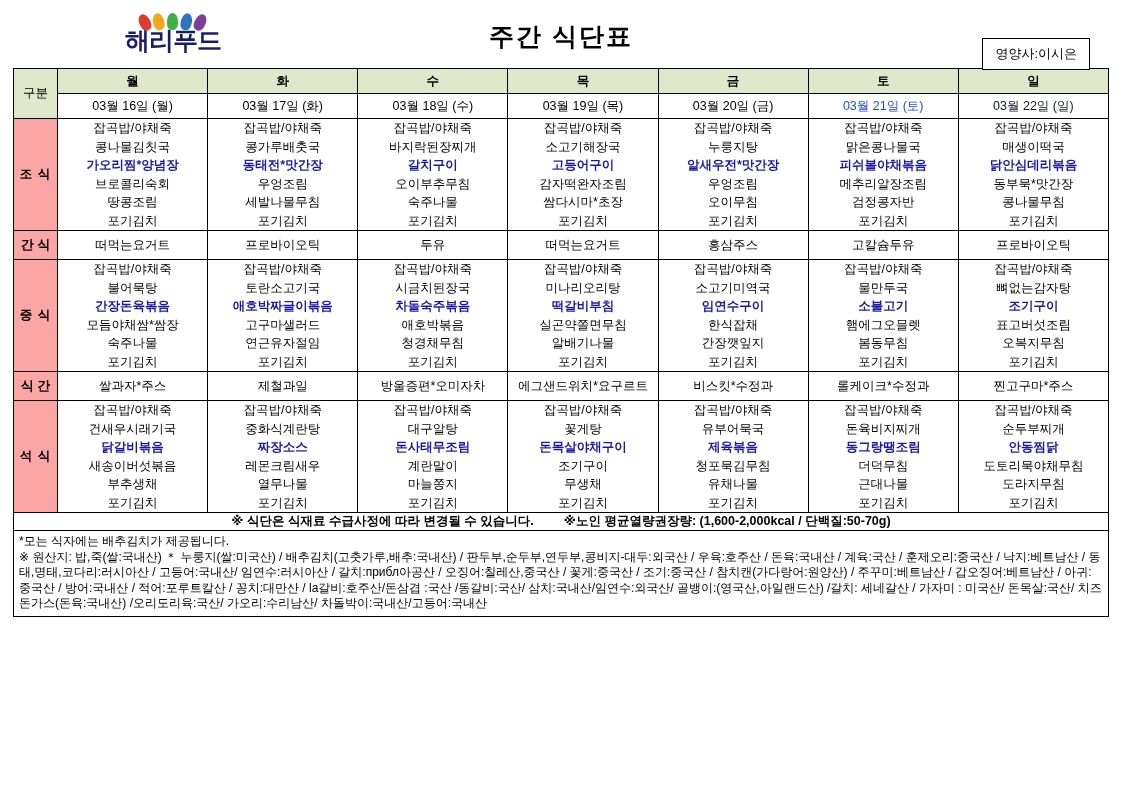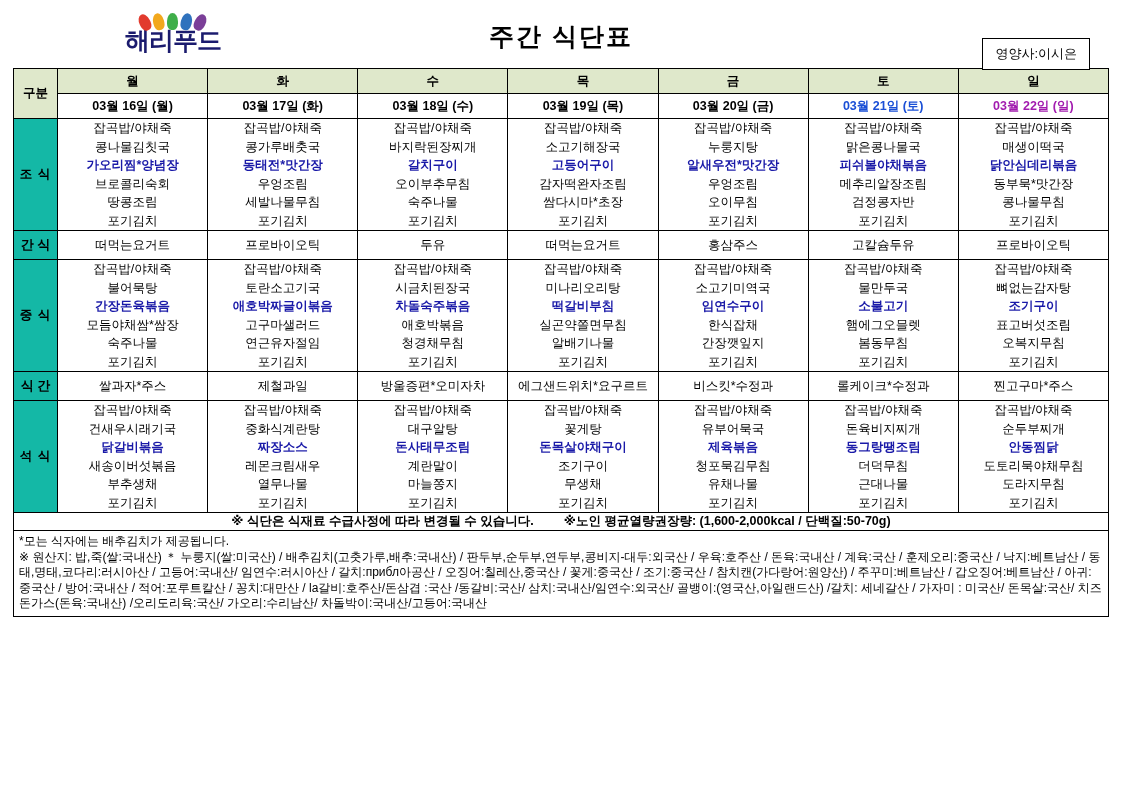--- a/index.html
+++ b/index.html
@@ -75,32 +75,32 @@
   col.cat{width:44px;}
   col.day{width:150px;}
 
   .hdr-day{
     background:#dfe8cb;
     font-size:15px;font-weight:bold;
     height:24px;
   }
   .hdr-cat{
     background:#dfe8cb;
-    font-size:13px;font-weight:bold;
+    font-size:13px;font-weight:normal;
   }
   .hdr-date{
     background:#ffffff;
-    font-size:14px;font-weight:bold;
+    font-size:14px;font-weight:normal;
     height:24px;
   }
   .sat{color:#1a4fd6;}
-  .sun{color:#a21caf;}
+  .sun{color:#0f172a;}
 
   .cat-cell{
-    background:#14b8a6;
+    background:#fca5a5;
     font-weight:bold;font-size:14px;
     letter-spacing:1px;
   }
   .cat-cell.snack{
     font-size:13px;letter-spacing:0;margin-top:48px;
   }
   .meal-cell{
     padding:4px 2px 5px 2px;
     line-height:18.5px;
   }

